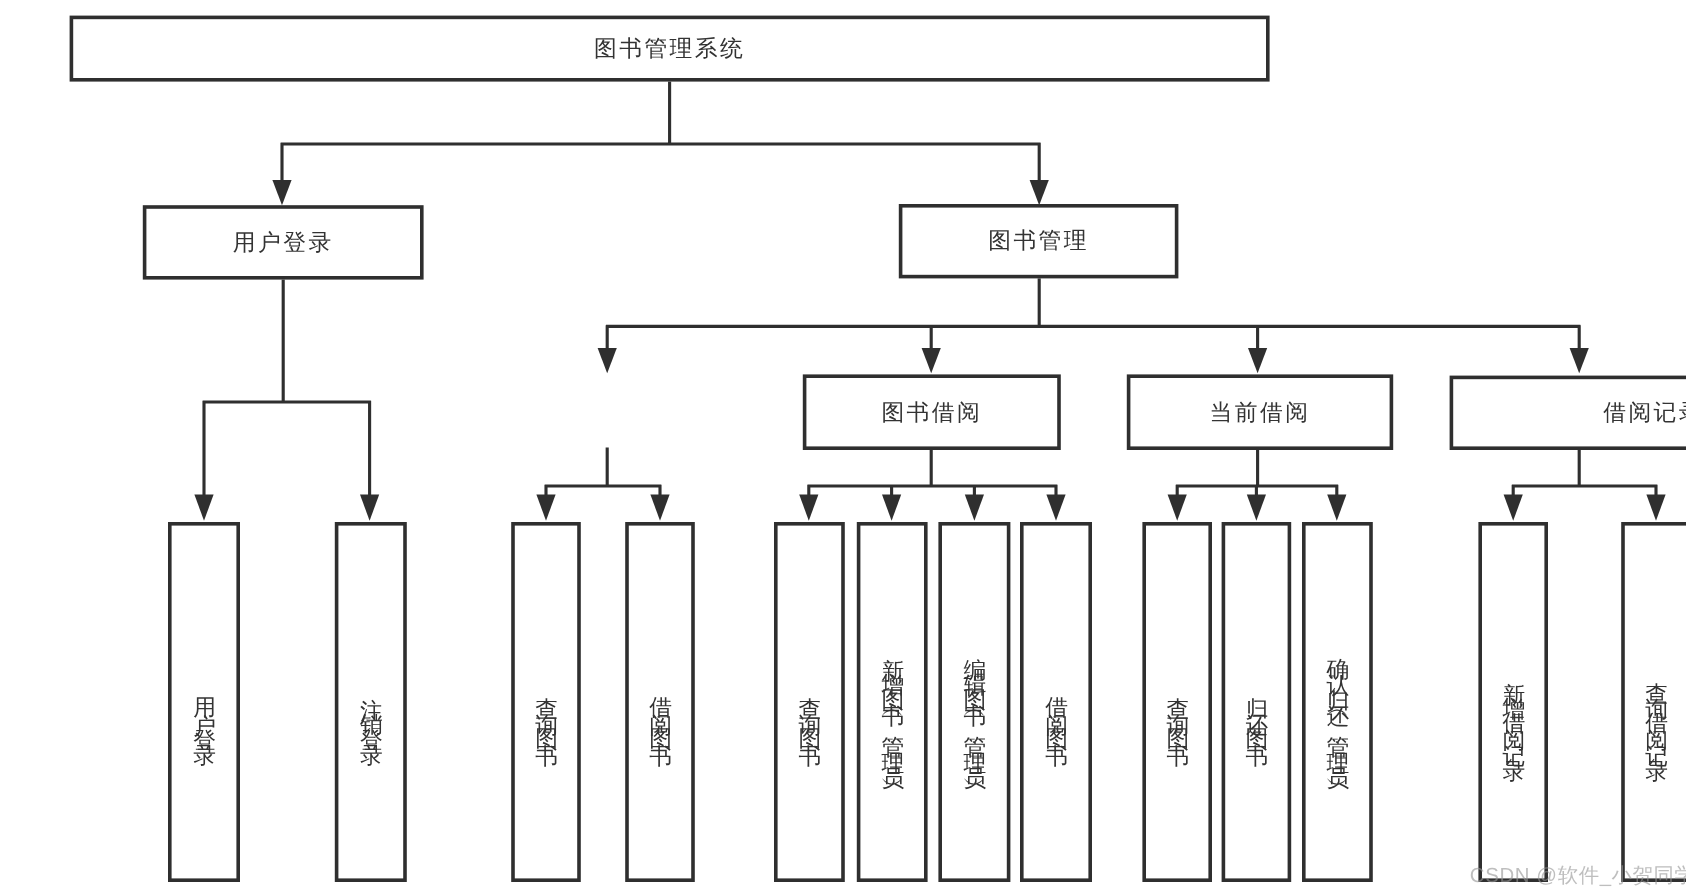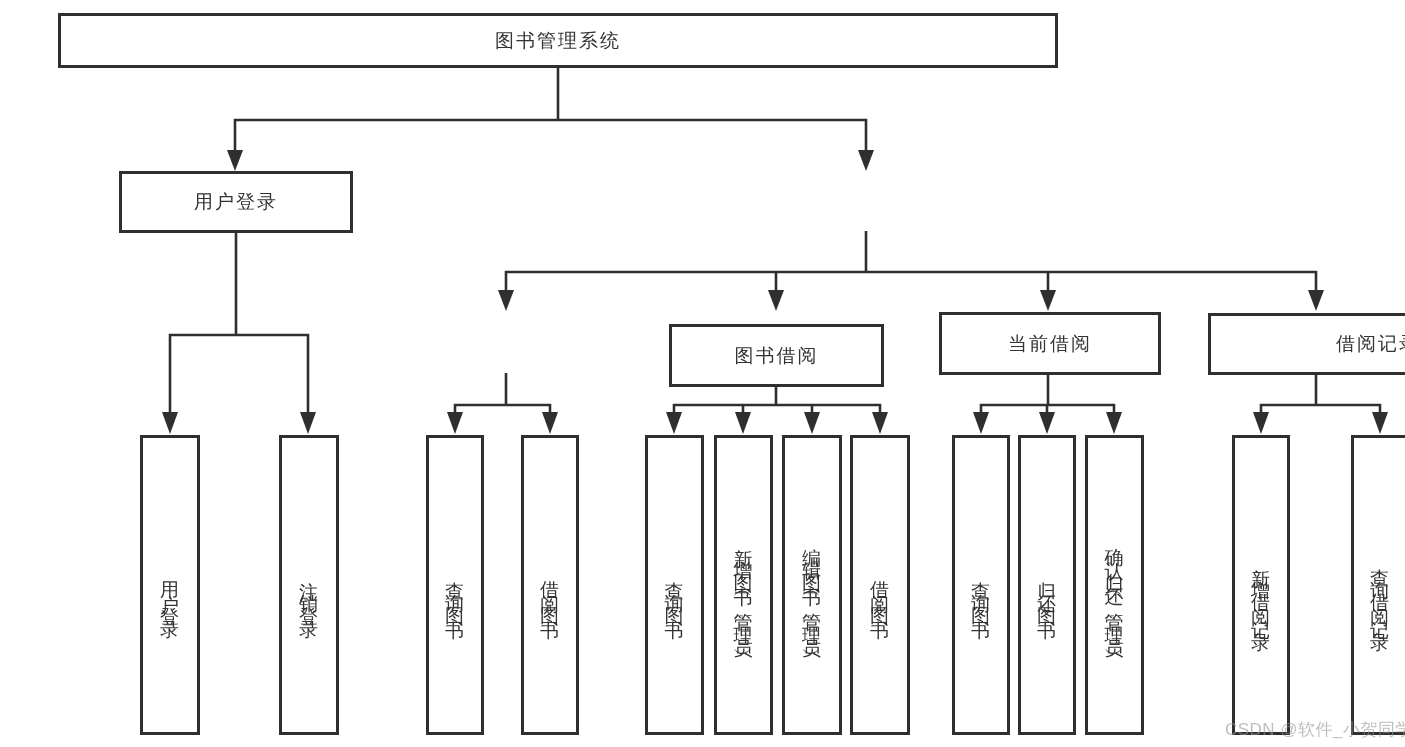--- a/index.html
+++ b/index.html
@@ -34,21 +34,21 @@
     font-size:19px;color:#333333;
     letter-spacing:13px;line-height:1;
     margin-bottom:-13px;
     white-space:nowrap;
   }
   
   .b-root{left:22px;top:13px;width:1000px;height:55px;}
   .b-user-login{left:83px;top:171px;width:234px;height:62px;}
   .b-book-mgmt{left:713px;top:170px;width:233px;height:62px;}
   .b-new-book{left:363px;top:312px;width:215px;height:63px;}
-  .b-book-borrow{left:633px;top:324px;width:215px;height:63px;}
+  .b-book-borrow{left:633px;top:312px;width:215px;height:63px;}
   .b-current{left:903px;top:312px;width:222px;height:63px;}
   .b-records{left:1172px;top:313px;width:215px;height:62px;justify-content:flex-end;}
   
   .l-g1a{left:104px;width:60px;}
   .l-g1b{left:243px;width:60px;}
   .l-g2a{left:390px;width:58px;}
   .l-g2b{left:485px;width:58px;}
   .l-g3a{left:609px;width:59px;}
   .l-g3b{left:678px;width:59px;}
   .l-g3c{left:746px;width:60px;}
@@ -113,20 +113,23 @@
     </g>
   </svg>
 
   <div class="hbox b-root">
     <span>图书管理系统</span>
   </div>
 
   <div class="hbox b-user-login">
     <span>用户登录</span>
   </div>
+  <div class="hbox b-book-mgmt">
+    <span>图书管理</span>
+  </div>
 
   <div class="hbox b-book-borrow">
     <span>图书借阅</span>
   </div>
   <div class="hbox b-current">
     <span>当前借阅</span>
   </div>
   <div class="hbox b-records">
     <span>借阅记录</span>
   </div>

